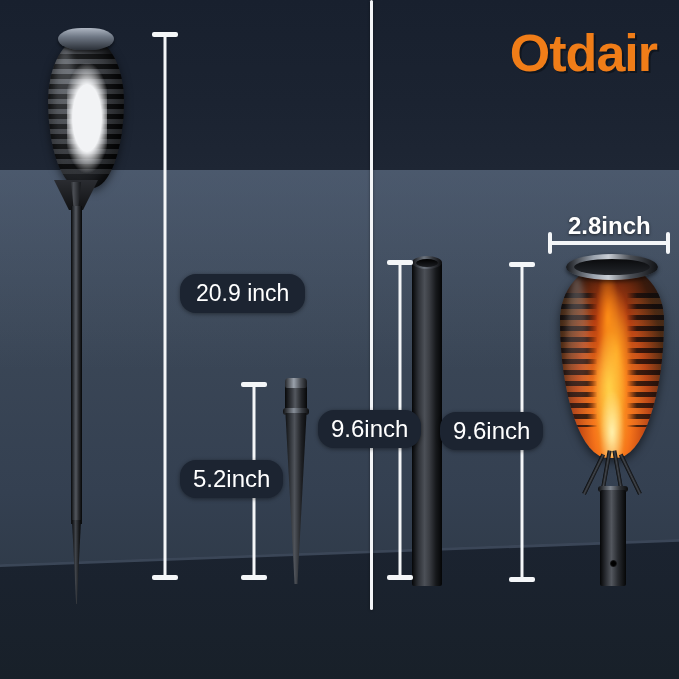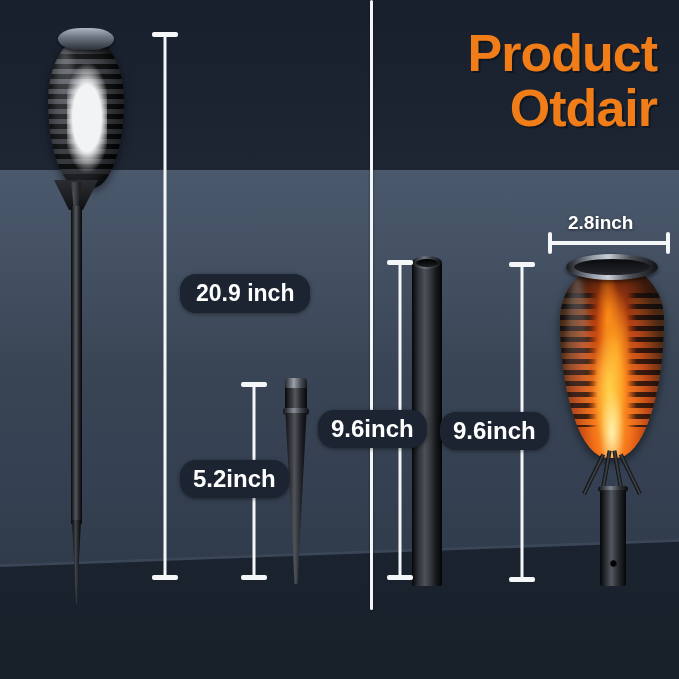--- a/index.html
+++ b/index.html
@@ -62,27 +62,27 @@
     position:absolute;top:50%;transform:translateY(-50%);
     width:4px;height:22px;background:#f4f6f8;border-radius:2px;
   }
   .hline .cap.l{left:0;}
   .hline .cap.r{right:0;}
 
   
   .badge{
     position:absolute;display:flex;align-items:center;justify-content:center;
     background:#1c2431;color:#ffffff;border-radius:16px;
-    font-family:"Liberation Sans",sans-serif;font-weight:700;
+    font-family:"Liberation Sans",sans-serif;font-weight:400;
     white-space:nowrap;box-shadow:0 1px 4px rgba(0,0,0,.45);
   }
   .badge-lg{font-size:23px;padding:6px 16px;}
   .badge-md{font-size:24px;padding:5px 13px;}
   .badge-plain{
-    position:absolute;color:#ffffff;font-weight:700;font-size:19px;
+    position:absolute;color:#ffffff;font-weight:700;font-size:24px;
     white-space:nowrap;text-shadow:0 1px 3px rgba(0,0,0,.6);
   }
 
   
   .headline{
     position:absolute;right:22px;top:26px;text-align:right;
     color:#f07d18;font-weight:700;font-size:52px;line-height:1.06;
     letter-spacing:-1px;
     text-shadow:2px 2px 0 rgba(0,0,0,.35);
   }
@@ -251,21 +251,20 @@
 
 <div id="stage">
 
   <div class="bg-top"></div>
   <div class="bg-mid"></div>
   <div class="bg-mid-sheen"></div>
   <div class="bg-bottom"></div>
   <div class="bg-bottom-edge"></div>
 
   <div class="headline">
-    <div>Product</div>
     <div>Otdair</div>
   </div>
 
 
   <div class="t1">
     <div class="t1-head">
       <div class="t1-body">
         <div class="t1-ribs"></div>
         <div class="t1-gloss"></div>
         <div class="t1-panel"></div>

